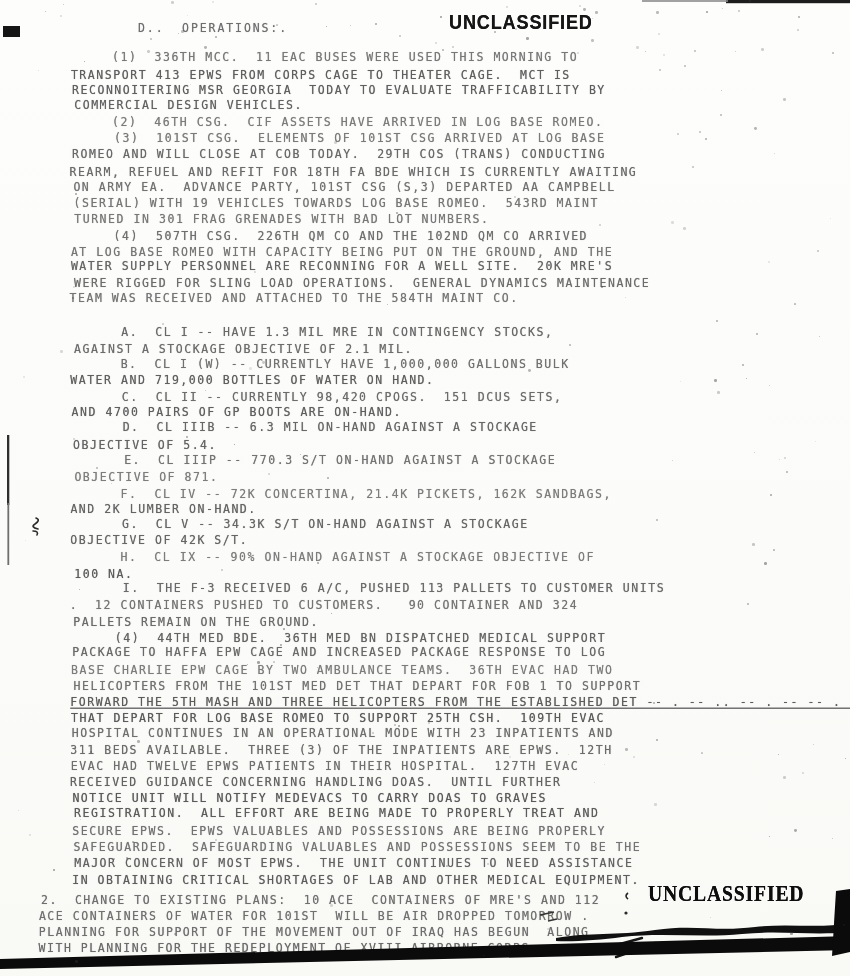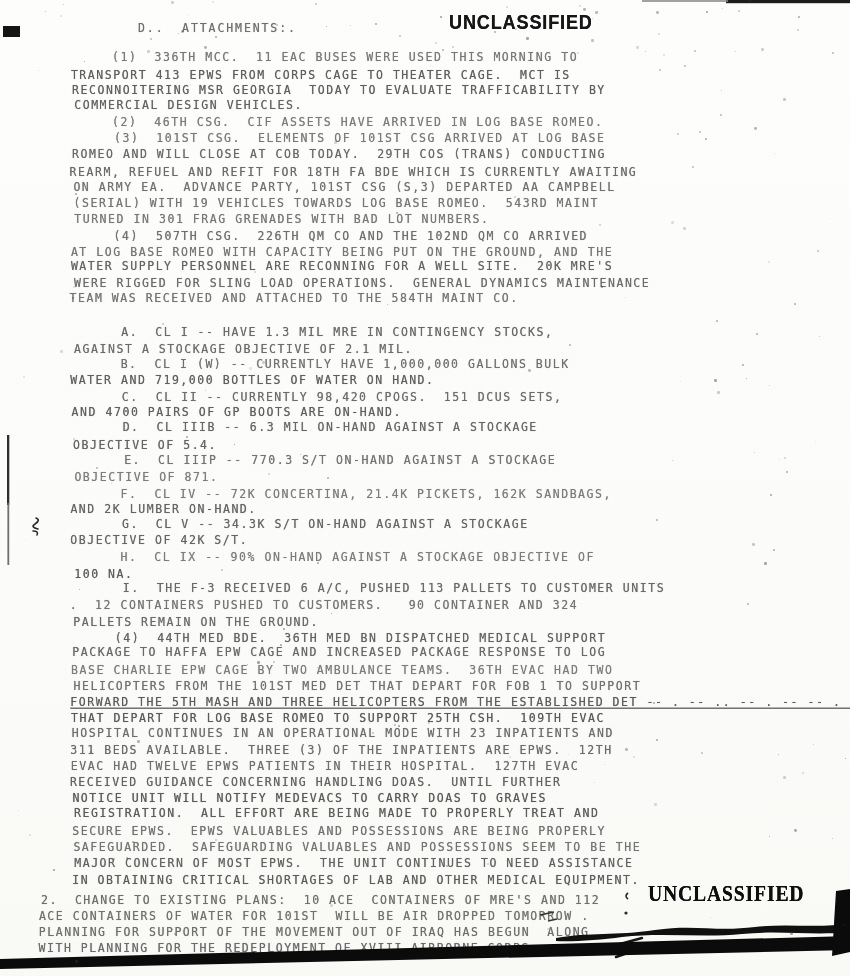--- a/index.html
+++ b/index.html
@@ -47,21 +47,21 @@
     font-size:24px;letter-spacing:1px;transform:scaleX(.82);
     color:#0e0e0e;text-shadow:0 0 .4px #111;
   }
   svg.artifacts{position:absolute;left:0;top:0;pointer-events:none}
   #noise{position:absolute;left:0;top:0;width:850px;height:976px;pointer-events:none}
   #noise i{position:absolute;display:block;background:#3a3a3a;border-radius:50%}
 </style>
 </head>
 <body>
 
-<div class="attach-line">D..  ATTACHMENTS:.</div>
+<div class="attach-line">D..  OPERATIONS:.</div>
 <div class="stamp stamp-top">UNCLASSIFIED</div>
 
 <div class="typblock"><div class="tl" style="opacity: 0.8; transform: translate(-2.3px, -0.7px);">     (1)  336TH MCC.  11 EAC BUSES WERE USED THIS MORNING TO</div><div class="tl" style="opacity: 0.95; transform: translate(-1.1px, 0.5px);">TRANSPORT 413 EPWS FROM CORPS CAGE TO THEATER CAGE.  MCT IS</div><div class="tl" style="opacity: 0.95; transform: translate(0px, -0.4px);">RECONNOITERING MSR GEORGIA  TODAY TO EVALUATE TRAFFICABILITY BY</div><div class="tl" style="opacity: 0.93; transform: translate(2.2px, -0.6px);">COMMERCIAL DESIGN VEHICLES.</div><div class="tl" style="opacity: 0.78; transform: translate(-2.4px, 0.3px);">     (2)  46TH CSG.  CIF ASSETS HAVE ARRIVED IN LOG BASE ROMEO.</div><div class="tl" style="opacity: 0.79; transform: translate(-0.4px, -0.3px);">     (3)  101ST CSG.  ELEMENTS OF 101ST CSG ARRIVED AT LOG BASE</div><div class="tl" style="opacity: 0.89; transform: translate(0.1px, -0.9px);">ROMEO AND WILL CLOSE AT COB TODAY.  29TH COS (TRANS) CONDUCTING</div><div class="tl" style="opacity: 0.88; transform: translate(-2.4px, 0.5px);">REARM, REFUEL AND REFIT FOR 18TH FA BDE WHICH IS CURRENTLY AWAITING</div><div class="tl" style="opacity: 0.84; transform: translate(1.4px, 0px);">ON ARMY EA.  ADVANCE PARTY, 101ST CSG (S,3) DEPARTED AA CAMPBELL</div><div class="tl" style="opacity: 0.81; transform: translate(1.6px, -0.1px);">(SERIAL) WITH 19 VEHICLES TOWARDS LOG BASE ROMEO.  543RD MAINT</div><div class="tl" style="opacity: 0.8; transform: translate(2.2px, -0.3px);">TURNED IN 301 FRAG GRENADES WITH BAD LOT NUMBERS.</div><div class="tl" style="opacity: 0.86; transform: translate(-0.8px, 0.7px);">     (4)  507TH CSG.  226TH QM CO AND THE 102ND QM CO ARRIVED</div><div class="tl" style="opacity: 0.81; transform: translate(-1.1px, 0.7px);">AT LOG BASE ROMEO WITH CAPACITY BEING PUT ON THE GROUND, AND THE</div><div class="tl" style="opacity: 0.92; transform: translate(-1.1px, -0.6px);">WATER SUPPLY PERSONNEL ARE RECONNING FOR A WELL SITE.  20K MRE'S</div><div class="tl" style="opacity: 0.87; transform: translate(2.1px, -0.3px);">WERE RIGGED FOR SLING LOAD OPERATIONS.  GENERAL DYNAMICS MAINTENANCE</div><div class="tl" style="opacity: 0.82; transform: translate(-2.5px, -0.8px);">TEAM WAS RECEIVED AND ATTACHED TO THE 584TH MAINT CO.</div><div class="tl" style="opacity: 0.87; transform: translate(-1.7px, -0.7px);"></div><div class="tl" style="opacity: 0.89; transform: translate(-1.5px, 0.1px);">      A.  CL I -- HAVE 1.3 MIL MRE IN CONTINGENCY STOCKS,</div><div class="tl" style="opacity: 0.87; transform: translate(2.1px, 0.7px);">AGAINST A STOCKAGE OBJECTIVE OF 2.1 MIL.</div><div class="tl" style="opacity: 0.84; transform: translate(-2.2px, -0.2px);">      B.  CL I (W) -- CURRENTLY HAVE 1,000,000 GALLONS BULK</div><div class="tl" style="opacity: 0.95; transform: translate(-1.8px, 0px);">WATER AND 719,000 BOTTLES OF WATER ON HAND.</div><div class="tl" style="opacity: 0.87; transform: translate(-1px, 0.7px);">      C.  CL II -- CURRENTLY 98,420 CPOGS.  151 DCUS SETS,</div><div class="tl" style="opacity: 0.95; transform: translate(-0.4px, 0.3px);">AND 4700 PAIRS OF GP BOOTS ARE ON-HAND.</div><div class="tl" style="opacity: 0.9; transform: translate(-0.2px, -0.8px);">      D.  CL IIIB -- 6.3 MIL ON-HAND AGAINST A STOCKAGE</div><div class="tl" style="opacity: 0.92; transform: translate(1px, 0.7px);">OBJECTIVE OF 5.4.</div><div class="tl" style="opacity: 0.83; transform: translate(1.3px, 0.3px);">      E.  CL IIIP -- 770.3 S/T ON-HAND AGAINST A STOCKAGE</div><div class="tl" style="opacity: 0.77; transform: translate(2.4px, 0.9px);">OBJECTIVE OF 871.</div><div class="tl" style="opacity: 0.77; transform: translate(-2.3px, 0.6px);">      F.  CL IV -- 72K CONCERTINA, 21.4K PICKETS, 162K SANDBAGS,</div><div class="tl" style="opacity: 0.92; transform: translate(-1.6px, 0.4px);">AND 2K LUMBER ON-HAND.</div><div class="tl" style="opacity: 0.91; transform: translate(-0.9px, -0.7px);">      G.  CL V -- 34.3K S/T ON-HAND AGAINST A STOCKAGE</div><div class="tl" style="opacity: 0.91; transform: translate(-1.7px, -0.6px);">OBJECTIVE OF 42K S/T.</div><div class="tl" style="opacity: 0.77; transform: translate(-2.4px, 0px);">      H.  CL IX -- 90% ON-HAND AGAINST A STOCKAGE OBJECTIVE OF</div><div class="tl" style="opacity: 0.97; transform: translate(2.2px, 0.5px);">100 NA.</div><div class="tl" style="opacity: 0.89; transform: translate(0px, -0.9px);">      I.  THE F-3 RECEIVED 6 A/C, PUSHED 113 PALLETS TO CUSTOMER UNITS</div><div class="tl" style="opacity: 0.82; transform: translate(-2.3px, 0.1px);">.  12 CONTAINERS PUSHED TO CUSTOMERS.   90 CONTAINER AND 324</div><div class="tl" style="opacity: 0.88; transform: translate(1.3px, 0.9px);">PALLETS REMAIN ON THE GROUND.</div><div class="tl" style="opacity: 0.93; transform: translate(0.4px, 0.5px);">     (4)  44TH MED BDE.  36TH MED BN DISPATCHED MEDICAL SUPPORT</div><div class="tl" style="opacity: 0.89; transform: translate(0.3px, -0.6px);">PACKAGE TO HAFFA EPW CAGE AND INCREASED PACKAGE RESPONSE TO LOG</div><div class="tl" style="opacity: 0.77; transform: translate(-0.9px, 0.2px);">BASE CHARLIE EPW CAGE BY TWO AMBULANCE TEAMS.  36TH EVAC HAD TWO</div><div class="tl" style="opacity: 0.84; transform: translate(1.5px, -0.5px);">HELICOPTERS FROM THE 101ST MED DET THAT DEPART FOR FOB 1 TO SUPPORT</div><div class="tl struck" style="opacity: 0.91; transform: translate(-1.7px, -0.3px);">FORWARD THE 5TH MASH AND THREE HELICOPTERS FROM THE ESTABLISHED DET -- . -- .. -- . -- -- . ----</div><div class="tl" style="opacity: 0.98; transform: translate(-0.9px, -0.5px);">THAT DEPART FOR LOG BASE ROMEO TO SUPPORT 25TH CSH.  109TH EVAC</div><div class="tl" style="opacity: 0.86; transform: translate(-0.3px, -0.6px);">HOSPITAL CONTINUES IN AN OPERATIONAL MODE WITH 23 INPATIENTS AND</div><div class="tl" style="opacity: 0.87; transform: translate(-1.7px, -0.5px);">311 BEDS AVAILABLE.  THREE (3) OF THE INPATIENTS ARE EPWS.  12TH</div><div class="tl" style="opacity: 0.85; transform: translate(-1.2px, 0px);">EVAC HAD TWELVE EPWS PATIENTS IN THEIR HOSPITAL.  127TH EVAC</div><div class="tl" style="opacity: 0.92; transform: translate(-2.1px, 0.2px);">RECEIVED GUIDANCE CONCERNING HANDLING DOAS.  UNTIL FURTHER</div><div class="tl" style="opacity: 0.98; transform: translate(0.4px, 0.4px);">NOTICE UNIT WILL NOTIFY MEDEVACS TO CARRY DOAS TO GRAVES</div><div class="tl" style="opacity: 0.97; transform: translate(2px, -0.7px);">REGISTRATION.  ALL EFFORT ARE BEING MADE TO PROPERLY TREAT AND</div><div class="tl" style="opacity: 0.83; transform: translate(0.2px, -0.3px);">SECURE EPWS.  EPWS VALUABLES AND POSSESSIONS ARE BEING PROPERLY</div><div class="tl" style="opacity: 0.82; transform: translate(1.4px, -0.3px);">SAFEGUARDED.  SAFEGUARDING VALUABLES AND POSSESSIONS SEEM TO BE THE</div><div class="tl" style="opacity: 0.93; transform: translate(2.2px, 0px);">MAJOR CONCERN OF MOST EPWS.  THE UNIT CONTINUES TO NEED ASSISTANCE</div><div class="tl" style="opacity: 0.96; transform: translate(0.2px, 0.5px);">IN OBTAINING CRITICAL SHORTAGES OF LAB AND OTHER MEDICAL EQUIPMENT.</div></div>
 
 <div class="typblock footer-block"><div class="tl" style="opacity: 0.85; transform: translate(1px, 0.4px);">2.  CHANGE TO EXISTING PLANS:  10 ACE  CONTAINERS OF MRE'S AND 112</div><div class="tl" style="opacity: 0.84; transform: translate(-1.1px, 0px);">ACE CONTAINERS OF WATER FOR 101ST  WILL BE AIR DROPPED TOMORROW .</div><div class="tl" style="opacity: 0.85; transform: translate(-1.2px, -0.3px);">PLANNING FOR SUPPORT OF THE MOVEMENT OUT OF IRAQ HAS BEGUN  ALONG</div><div class="tl" style="opacity: 0.88; transform: translate(-1.5px, 0.5px);">WITH PLANNING FOR THE REDEPLOYMENT OF XVIII AIRBORNE CORPS</div></div>
 
 <div class="stamp stamp-bottom">UNCLASSIFIED</div>
 
 <svg class="artifacts" width="850" height="976" viewBox="0 0 850 976">
 

